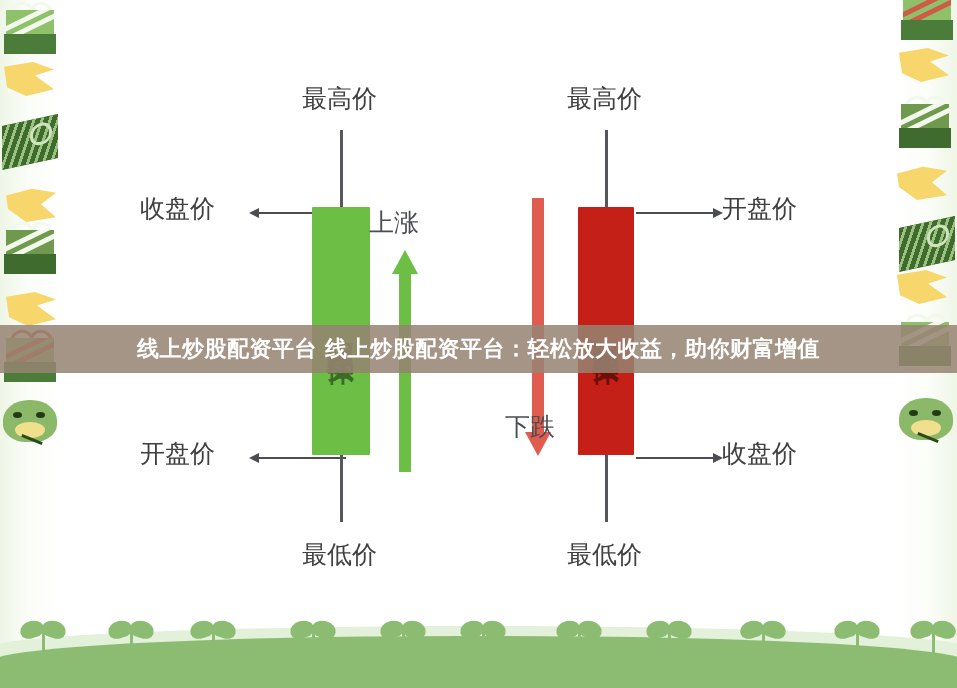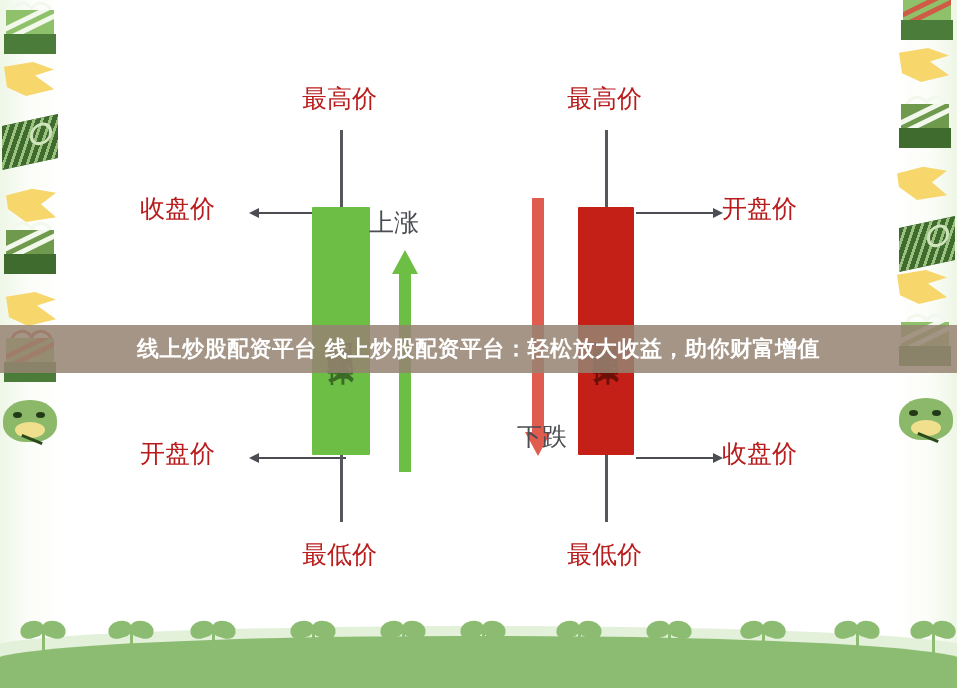--- a/index.html
+++ b/index.html
@@ -73,21 +73,21 @@
   .chart{position:absolute;left:62px;top:0;right:62px;bottom:0;}
 
   .candle{position:absolute;}
   .wick{position:absolute;width:3px;background:#55575c;left:50%;margin-left:-1.5px;}
   .body{position:absolute;left:0;right:0;border-radius:1px;
         display:flex;align-items:center;justify-content:center;}
   .body-label{writing-mode:vertical-rl;text-orientation:upright;
         font-size:27px;font-weight:700;letter-spacing:5px;line-height:1;
         font-family:"DejaVu Sans","Liberation Sans",sans-serif;}
 
-  .cap{position:absolute;font-size:25px;color:#b91c1c;white-space:nowrap;
+  .cap{position:absolute;font-size:25px;color:#404040;white-space:nowrap;
        font-family:"DejaVu Sans","Liberation Sans",sans-serif;}
 
   .arrowline{position:absolute;height:2px;background:#4b4d52;}
   .arrowline .head{position:absolute;top:-4px;width:0;height:0;
        border-top:5px solid transparent;border-bottom:5px solid transparent;}
   .arrowline.to-left .head{left:-9px;border-right:10px solid #4b4d52;}
   .arrowline.to-right .head{right:-9px;border-left:10px solid #4b4d52;}
 
   .bigarrow{position:absolute;width:26px;}
   .bigarrow .shaft{position:absolute;left:50%;margin-left:-6px;width:12px;}
@@ -160,21 +160,21 @@
       <div class="body" style="top:77px;height:248px;background:#c42017;">
         <span class="body-label" style="color:#6d0f08;">阴线实体</span>
       </div>
       <div class="wick" style="top:325px;height:67px;"></div>
     </div>
 
     <div class="bigarrow down" style="left:463px;top:198px;height:258px;">
       <span class="shaft"></span>
       <span class="tip"></span>
     </div>
-    <div class="trendcap" style="left:455px;top:410px;margin-top:10px;">下跌</div>
+    <div class="trendcap" style="left:443px;top:410px;">下跌</div>
 
     <div class="cap" style="left:505px;top:538px;">最低价</div>
   </div>
 
   <div class="frame-band left">
     <div class="deco gift" style="left:4px;top:8px;">
       <span class="bowl"></span>
         <span class="bowr"></span>
       <span class="box"></span>
         <span class="lid"></span>

